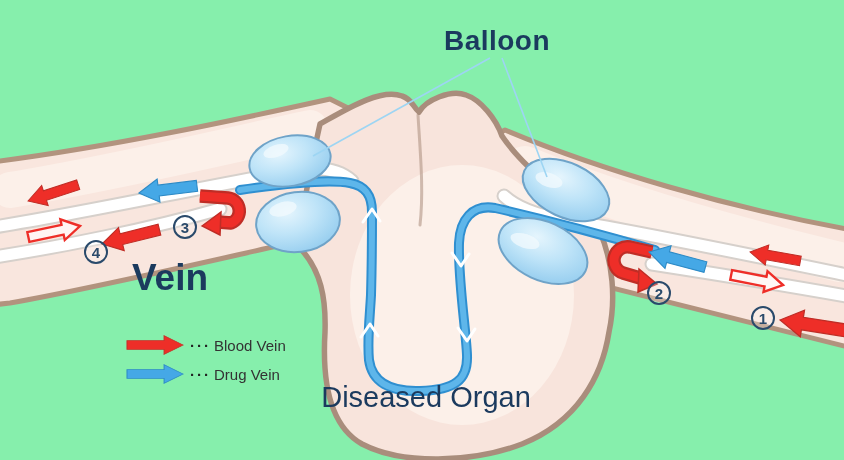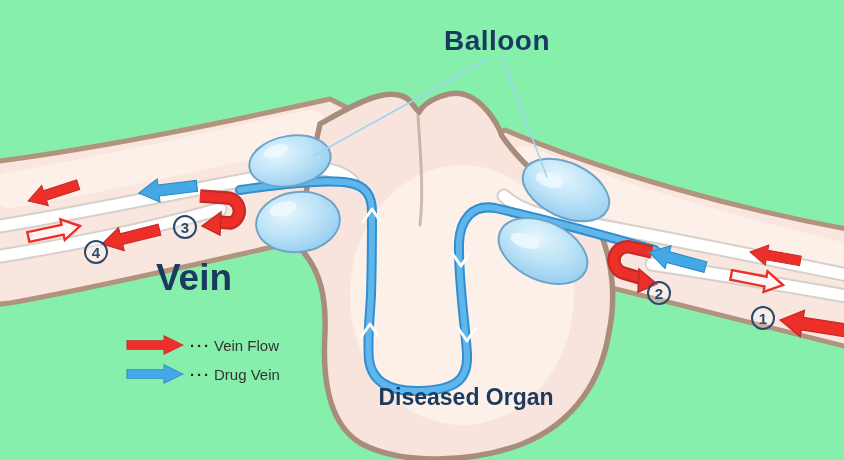--- a/index.html
+++ b/index.html
@@ -4,22 +4,22 @@
 <style>
   html,body{margin:0;padding:0;background:#fff;}
   #stage{
     position:relative;width:844px;height:460px;overflow:hidden;
     background:#86efac;font-family:"Liberation Sans",sans-serif;
   }
   #stage svg{position:absolute;left:0;top:0;}
   .lbl{position:absolute;transform:translate(-50%,-50%);color:var(--label_navy);white-space:nowrap;}
   .lbl-balloon{font-size:28px;font-weight:600;letter-spacing:.5px;}
   .lbl-artery{font-size:31px;font-weight:700;}
-  .lbl-vein{font-size:37px;font-weight:700;margin-left:24px;}
-  .lbl-organ{font-size:23px;font-weight:700;margin-left:40px;}
+  .lbl-vein{font-size:37px;font-weight:700;}
+  .lbl-organ{font-size:29px;font-weight:400;}
   .step-badge{
     position:absolute;width:24px;height:24px;border-radius:50%;
     border:2px solid var(--step_ring);color:var(--step_ring);
     font-size:15px;font-weight:700;display:flex;align-items:center;justify-content:center;
     transform:translate(-50%,-50%);background:rgba(255,255,255,0.25);box-sizing:border-box;
   }
   .legend-row{
     position:absolute;display:flex;align-items:center;gap:3px;
     font-size:15px;color:var(--legend_text);transform:translate(0,-50%);
   }
@@ -148,20 +148,20 @@
 <div class="lbl lbl-vein" style="left:170px;top:278px">Vein</div>
 <div class="lbl lbl-organ" style="left:426px;top:397px">Diseased Organ</div>
 
 <span class="step-badge" style="left:763px;top:318px">1</span>
 <span class="step-badge" style="left:659px;top:293px">2</span>
 <span class="step-badge" style="left:185px;top:227px">3</span>
 <span class="step-badge" style="left:96px;top:252px">4</span>
 
 <div class="legend-row" style="left:190px;top:345px">
   <span class="legend-dots">···</span>
-  <span class="legend-label">Vein Flow</span>
+  <span class="legend-label">Blood Vein</span>
 </div>
 <div class="legend-row" style="left:190px;top:374px">
   <span class="legend-dots">···</span>
   <span class="legend-label">Drug Vein</span>
 </div>
 
 </div>
 
 </body></html>

